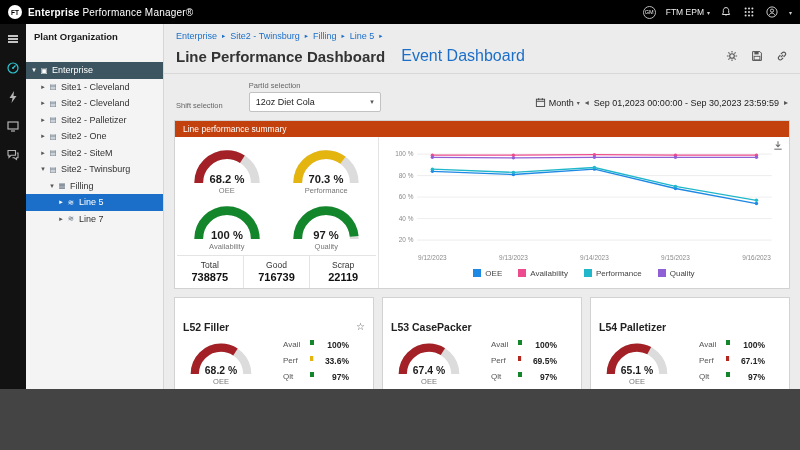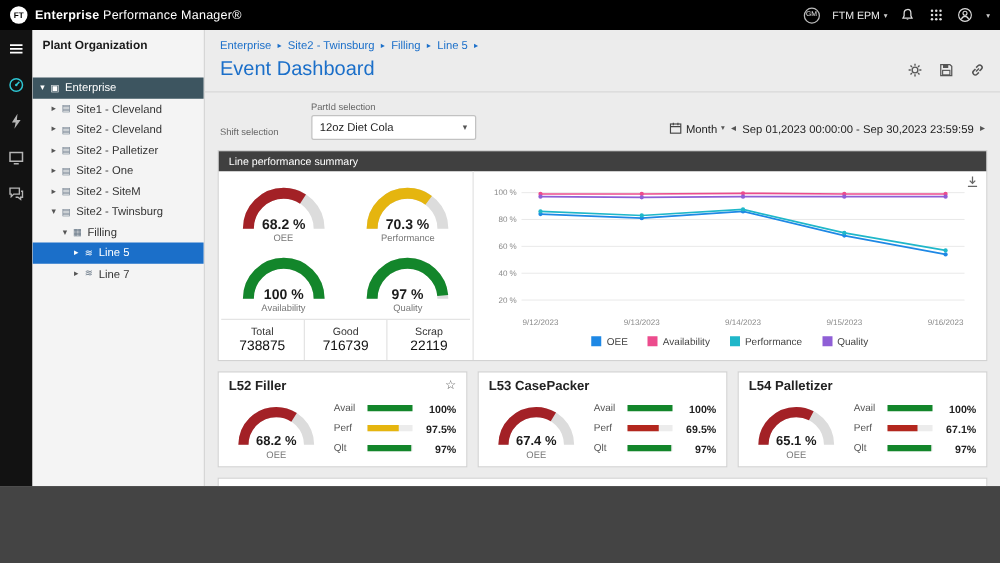--- a/index.html
+++ b/index.html
@@ -57,47 +57,47 @@
   .select-box { width:132px; height:20px; background:#fff; border:1px solid #c2c2c2; border-radius:2px; display:flex; align-items:center; padding:0 6px; font-size:9px; color:#222; cursor:pointer; }
   .select-box .chevd { margin-left:auto; font-size:7px; color:#555; }
   .daterange { margin-left:auto; display:flex; align-items:center; gap:5px; font-size:9px; color:#222; padding-bottom:4px; }
   .daterange svg { width:11px; height:11px; }
   .dr-arrow { color:#555; cursor:pointer; font-size:8px; }
   .dr-text { font-weight:500; }
   .period-lbl { display:flex; align-items:center; gap:3px; cursor:pointer; }
 
   .card { background:#fff; border:1px solid #d2d2d2; }
   .summary-card { display:flex; flex-direction:column; }
-  .card-header { background:#404040; color:#fff; font-size:8.5px; padding:3px 8px; }
+  .card-header { background:#c2410c; color:#fff; font-size:8.5px; padding:3px 8px; }
   .summary-body { display:flex; }
   .summary-left { width:204px; border-right:1px solid #e4e4e4; padding:3px 2px 0; flex:none; }
   .gauge-grid { display:grid; grid-template-columns:1fr 1fr; }
   .gauge-cell { display:flex; flex-direction:column; align-items:center; padding:1px 0; }
   .gauge-label { font-size:7.5px; color:#777; margin-top:-2px; }
   .totals { display:flex; border-top:1px solid #e4e4e4; margin-top:3px; }
   .total-cell { flex:1; text-align:center; padding:4px 0 5px; border-right:1px solid #e4e4e4; }
   .total-cell:last-child { border-right:none; }
   .total-label { font-size:8.5px; color:#333; }
-  .total-value { font-size:11px; font-weight:normal; color:#111; margin-top:1px; }
+  .total-value { font-size:11px; font-weight:bold; color:#111; margin-top:1px; }
   .summary-right { flex:1; padding:2px 6px 0; position:relative; min-width:0; }
   .dl-btn { position:absolute; top:3px; right:5px; cursor:pointer; width:12px; height:12px; }
   .dl-btn svg { width:11px; height:11px; }
   .legend { display:flex; justify-content:center; gap:16px; margin-top:1px; }
   .legend-item { display:flex; align-items:center; gap:4px; font-size:8px; color:#444; }
   .legend-swatch { width:8px; height:8px; flex:none; }
 
   .machines { display:flex; gap:8px; margin-top:8px; }
-  .machine-card { flex:1; padding:5px 8px 3px; }
+  .machine-card { flex:1; padding:23px 8px 3px; }
   .machine-head { display:flex; align-items:center; }
   .machine-title { font-size:10.5px; font-weight:bold; color:#222; }
   .star { margin-left:auto; font-size:10px; color:#555; cursor:pointer; line-height:1; }
   .machine-body { display:flex; align-items:center; margin-top:1px; }
   .machine-gauge { display:flex; flex-direction:column; align-items:center; flex:none; }
   .metrics { flex:1; padding-left:8px; }
-  .metric-row { display:flex; align-items:center; gap:5px; margin:6px 0; }
+  .metric-row { display:flex; gap:5px; margin:6px 16px; }
   .metric-label { font-size:8px; color:#555; width:22px; flex:none; }
   .bar-track { flex:1; height:5px; background:#ececec; }
   .bar-fill { height:100%; }
   .metric-value { font-size:8.5px; font-weight:bold; color:#222; width:30px; text-align:right; flex:none; }
 
   .bottom-card { margin-top:8px; padding:3px 6px; height:220px; flex:none; }
 
   svg text { font-family: "Liberation Sans", "DejaVu Sans", sans-serif; }
   .chart-wrap svg { display:block; width:100%; }
 </style>
@@ -243,20 +243,21 @@
           <span class="crumb-sep">▸</span>
           <span class="crumb">Site2 - Twinsburg</span>
           <span class="crumb-sep">▸</span>
           <span class="crumb">Filling</span>
           <span class="crumb-sep">▸</span>
           <span class="crumb">Line 5</span>
           <span class="crumb-sep">▸</span>
         </div>
 
       <div class="title-row">
+        <span class="page-title">Line Performance Dashboard</span>
         <span class="event-link">Event Dashboard</span>
         <span class="title-icons">
           <span class="tico">
             <svg viewBox="0 0 12 12">
                 <g stroke="#555" fill="none" stroke-width="1.1">
                   <circle cx="6" cy="6" r="2.3"></circle>
                   <path d="M6 .9v1.7M6 9.4v1.7M.9 6h1.7M9.4 6h1.7M2.4 2.4l1.2 1.2M8.4 8.4l1.2 1.2M9.6 2.4L8.4 3.6M3.6 8.4L2.4 9.6"></path>
                 </g>
               </svg>
           </span>
@@ -457,21 +458,21 @@
                     <span class="bar-track">
                       <span class="bar-fill" style="width: 100%; background: rgb(19, 134, 43); display: block;"></span>
                     </span>
                     <span class="metric-value">100%</span>
                   </div>
                   <div class="metric-row">
                     <span class="metric-label">Perf</span>
                     <span class="bar-track">
                       <span class="bar-fill" style="width: 70.3%; background: rgb(229, 181, 15); display: block;"></span>
                     </span>
-                    <span class="metric-value">97.5%</span>
+                    <span class="metric-value">33.6%</span>
                   </div>
                   <div class="metric-row">
                     <span class="metric-label">Qlt</span>
                     <span class="bar-track">
                       <span class="bar-fill" style="width: 97%; background: rgb(19, 134, 43); display: block;"></span>
                     </span>
                     <span class="metric-value">97%</span>
                   </div>
                 </div>
               </div>

